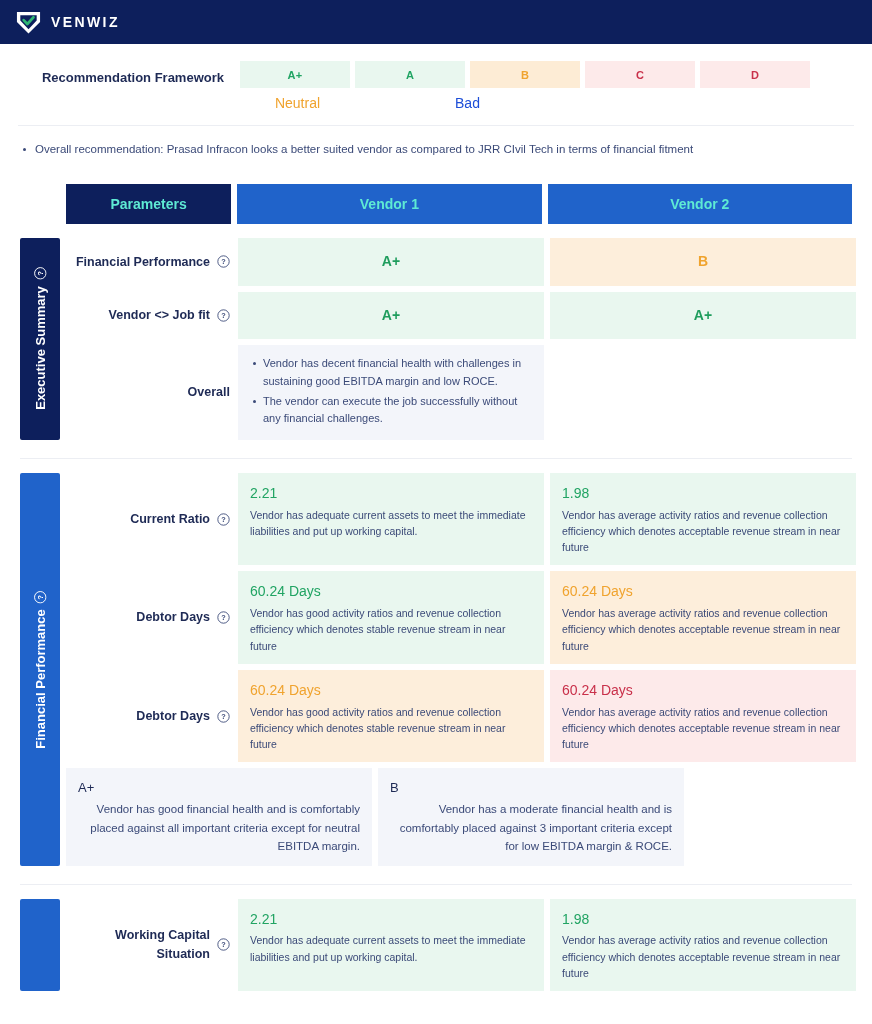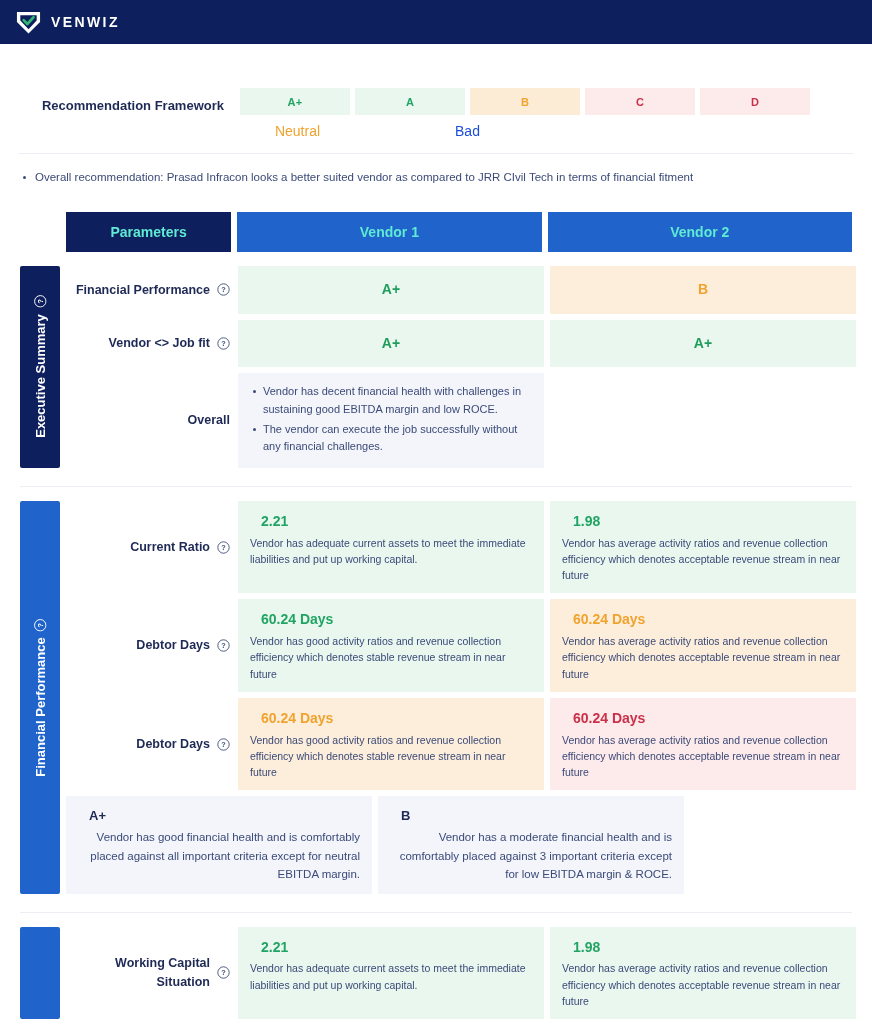--- a/index.html
+++ b/index.html
@@ -27,21 +27,21 @@
     font-weight: bold;
     letter-spacing: 2.4px;
   }
 
   
   .framework {
     padding: 16px 0 14px 0;
     border-bottom: 1px solid #eceef3;
     margin: 0 18px;
   }
-  .fw-row { display: flex; align-items: flex-start; margin-top: 28px; }
+  .fw-row { display: flex; align-items: flex-end; }
   .fw-label {
     width: 222px;
     text-align: right;
     padding-right: 16px;
     padding-top: 8px;
     font-size: 13px;
     font-weight: bold;
     line-height: 1.55;
     color: #1e2a55;
   }
@@ -179,23 +179,22 @@
     justify-content: center;
     font-size: 14px;
     font-weight: bold;
     padding: 13px 12px;
   }
   .g-green  { color: #1f9d5d; }
   .g-orange { color: #f0a32e; }
 
   .metric {
     font-size: 14px;
-    font-weight: bold;
+    font-weight: normal;
     margin-bottom: 2px;
-    margin-left: 11px;
   }
   .metric.green  { color: #21a463; }
   .metric.orange { color: #f0a32e; }
   .metric.red    { color: #c9304a; }
   .metric.navy   { color: #1e2a55; font-size: 13px; }
 
   .desc { font-size: 10.5px; line-height: 1.55; color: #3b4a78; }
   .desc.big { font-size: 11.5px; line-height: 1.6; text-align: right; }
 
   .cell ul { list-style: none; }

